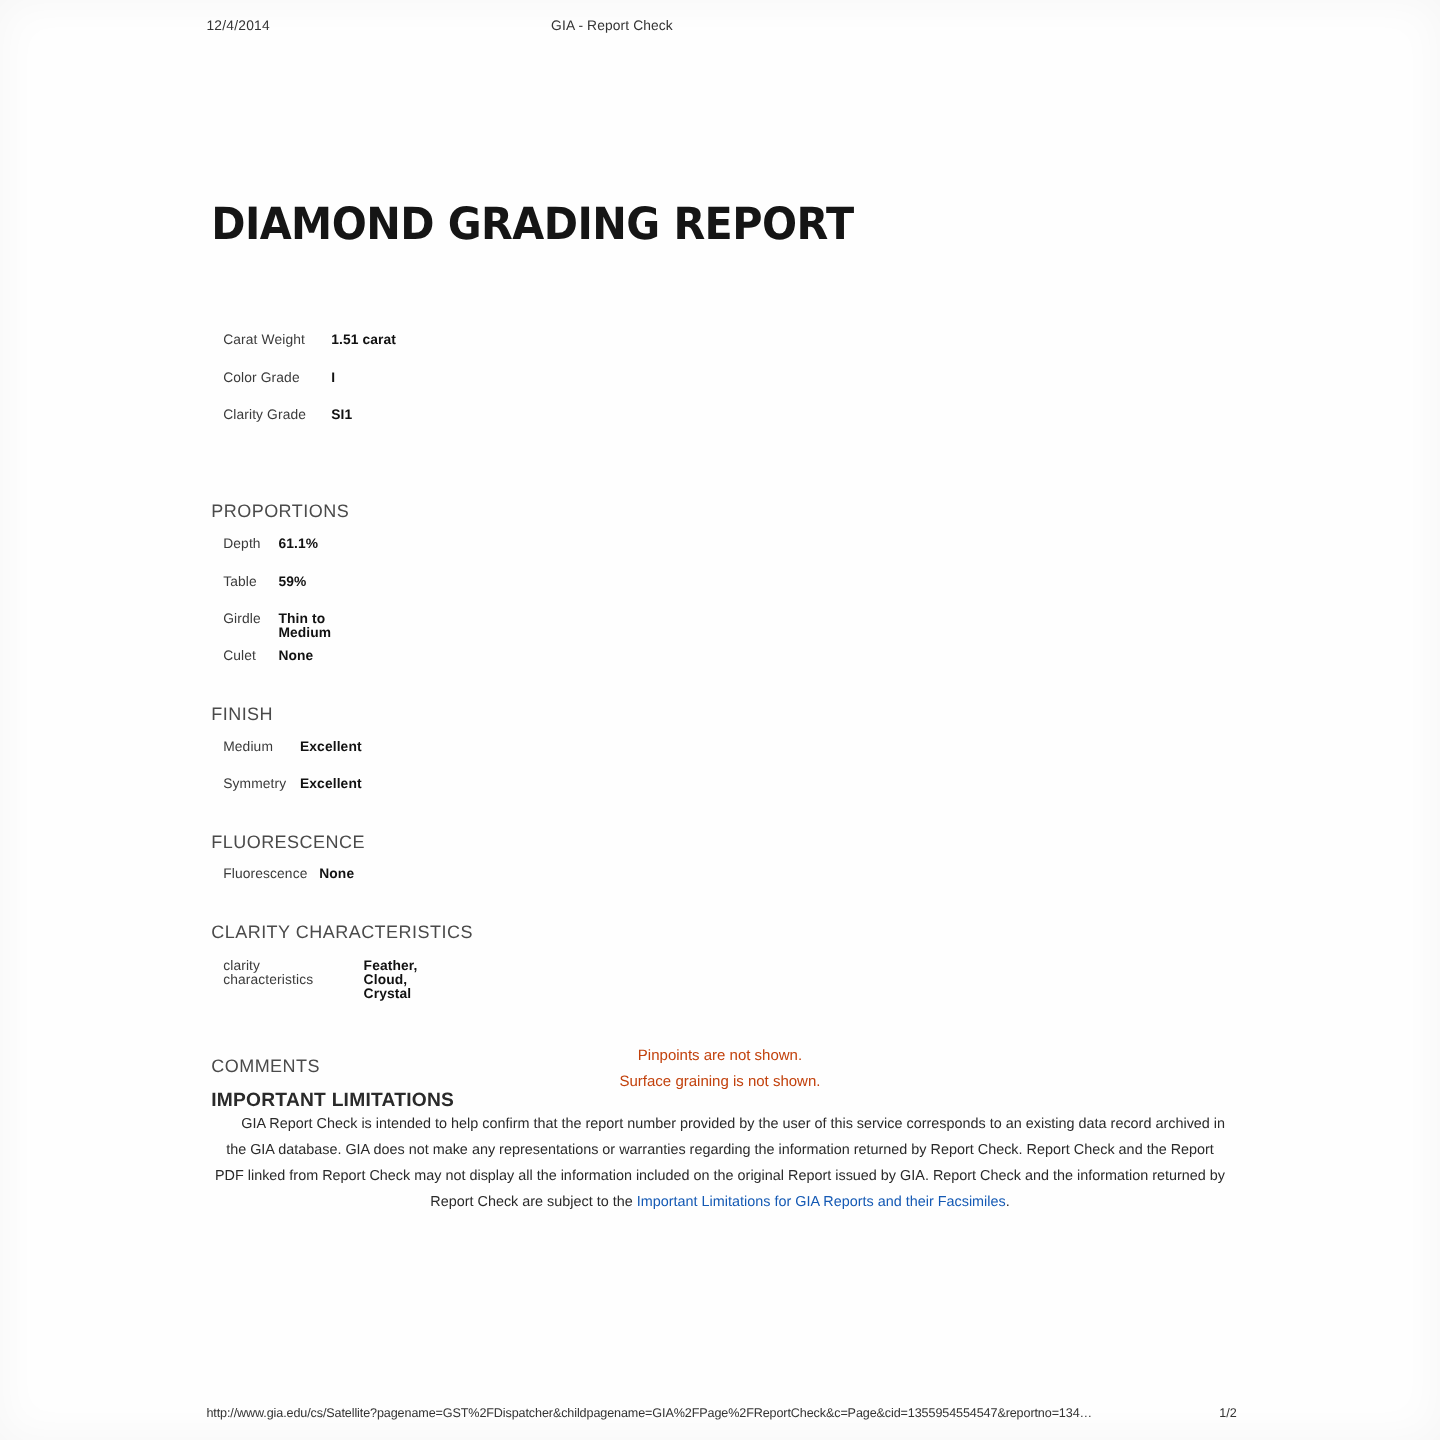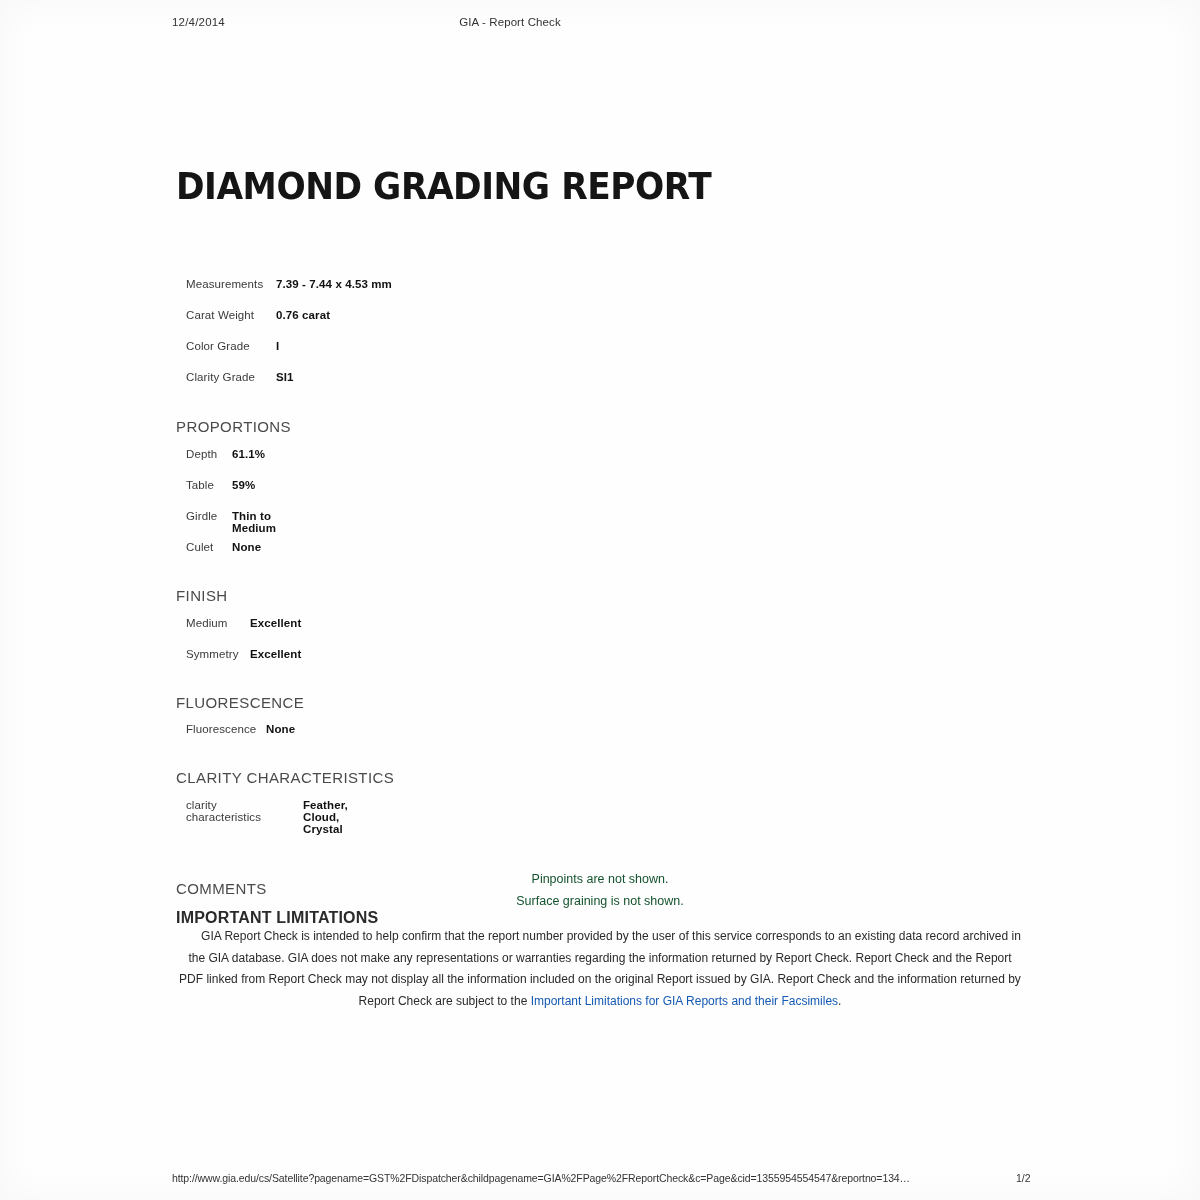--- a/index.html
+++ b/index.html
@@ -144,21 +144,21 @@
     letter-spacing: 0.1px;
   }
 
   .comments-lines {
     position: absolute;
     left: 0;
     top: 868px;
     width: 1200px;
     text-align: center;
     font-size: 12.5px;
-    color: #14532d;
+    color: #c2410c;
     line-height: 22px;
   }
 
   .limitations-head {
     position: absolute;
     left: 176px;
     top: 909px;
     font-size: 16px;
     font-weight: bold;
     color: #2a2a2a;
@@ -187,26 +187,22 @@
 
   <div class="browser-header">
     <div class="hdr-date">12/4/2014</div>
     <div class="hdr-title">GIA - Report Check</div>
   </div>
 
   <div class="doc-title">DIAMOND GRADING REPORT</div>
 
   <div class="summary">
     <div class="summary-row">
-      <span class="summary-label">Measurements</span>
-      <span class="summary-value">7.39 - 7.44 x 4.53 mm</span>
-    </div>
-    <div class="summary-row">
       <span class="summary-label">Carat Weight</span>
-      <span class="summary-value">0.76 carat</span>
+      <span class="summary-value">1.51 carat</span>
     </div>
     <div class="summary-row">
       <span class="summary-label">Color Grade</span>
       <span class="summary-value">I</span>
     </div>
     <div class="summary-row">
       <span class="summary-label">Clarity Grade</span>
       <span class="summary-value">SI1</span>
     </div>
   </div>

